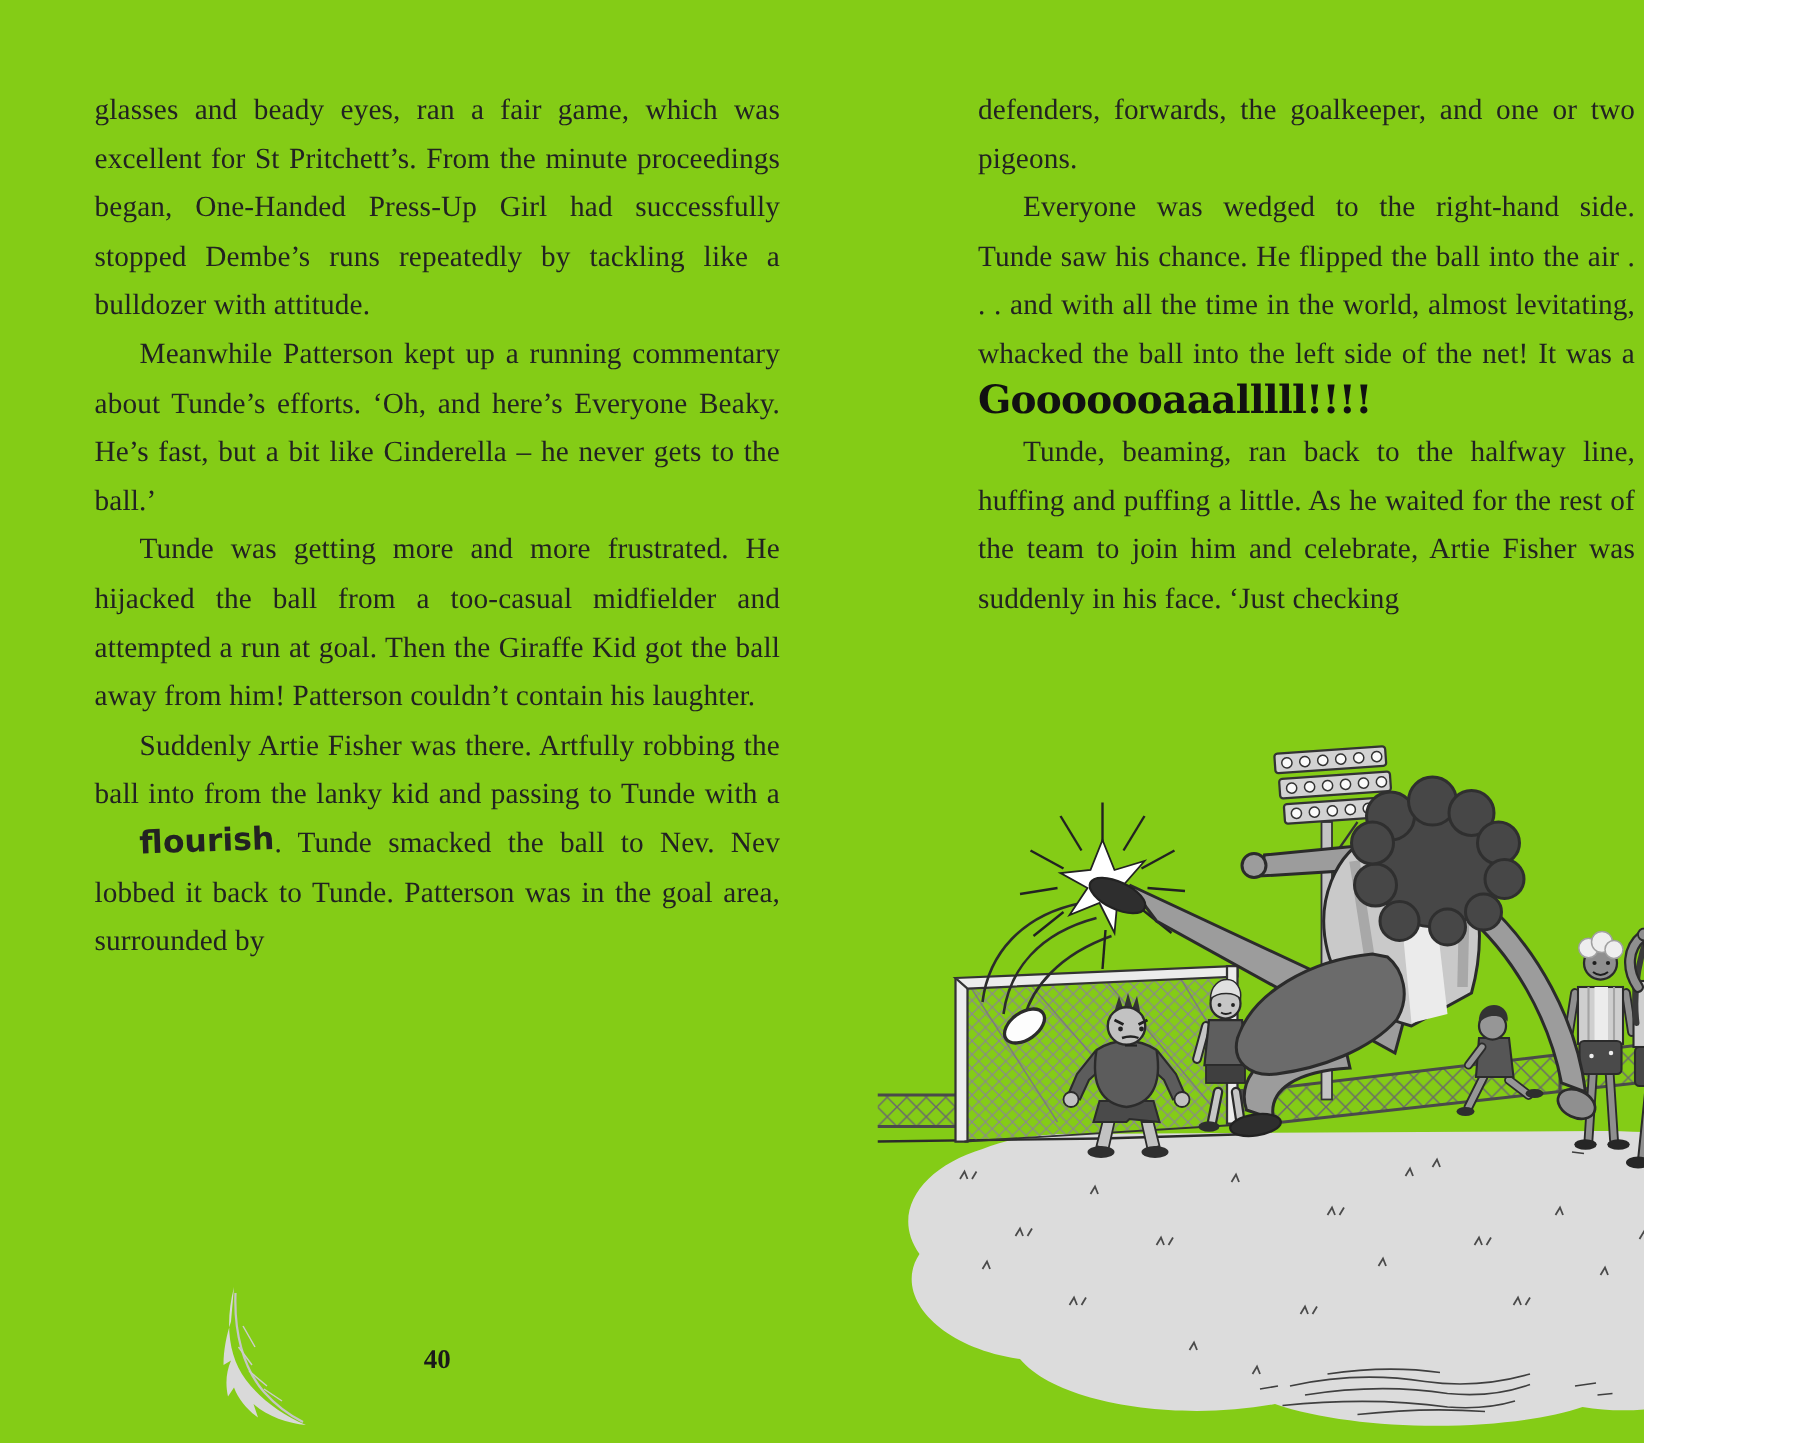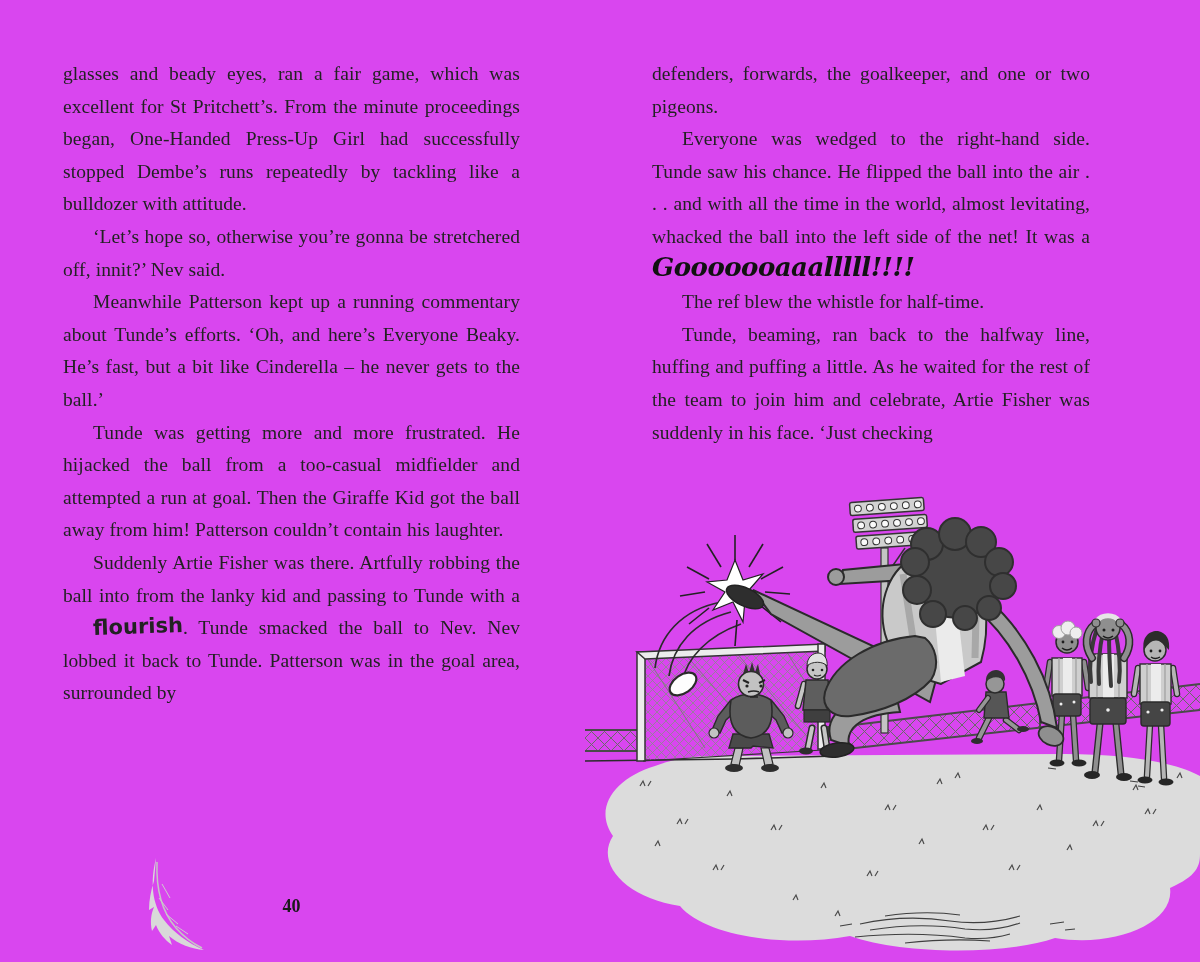--- a/index.html
+++ b/index.html
@@ -1,49 +1,47 @@
 <!DOCTYPE html>
 <html><head>
 <meta charset="utf-8">
 <style>
   html,body{margin:0;padding:0;background:#ffffff;}
-  .page{position:relative;width:1200px;height:962px;background:#d946ef;overflow:hidden;
+  .page{position:relative;width:1096px;height:962px;background:#84cc16;overflow:hidden;
         font-family:"Liberation Serif",serif;color:#222;}
   .col{position:absolute;top:58px;font-size:19.5px;line-height:32.6px;text-align:justify;
        letter-spacing:.1px;}
   .left-col{left:63px;width:457px;}
   .right-col{left:652px;width:438px;}
   .col p{margin:0;}
   .col p.indent{text-indent:30px;}
   .flourish{font-family:"DejaVu Sans",sans-serif;font-weight:bold;font-size:21px;line-height:1;
             display:inline-block;transform:rotate(-2deg);letter-spacing:0;}
   .goal-word{font-family:"DejaVu Serif",serif;font-weight:bold;font-size:26px;line-height:1;
-             letter-spacing:-.5px;white-space:nowrap;color:#111;font-style:italic;}
+             letter-spacing:-.5px;white-space:nowrap;color:#111;}
   .page-number{position:absolute;left:63px;width:457px;top:896px;text-align:center;
                font-weight:bold;font-size:18px;color:#1a1a1a;}
   .feather{position:absolute;left:126px;top:854px;width:100px;height:100px;}
   .illustration{position:absolute;left:585px;top:478px;width:615px;height:484px;}
 </style>
 </head>
 <body>
 
 <div class="page">
 
   <div class="col left-col">
     <p>glasses and beady eyes, ran a fair game, which was excellent for St Pritchett’s. From the minute proceedings began, One-Handed Press-Up Girl had successfully stopped Dembe’s runs repeatedly by tackling like a bulldozer with attitude.</p>
-    <p class="indent">‘Let’s hope so, otherwise you’re gonna be stretchered off, innit?’ Nev said.</p>
     <p class="indent">Meanwhile Patterson kept up a running commentary about Tunde’s efforts. ‘Oh, and here’s Everyone Beaky. He’s fast, but a bit like Cinderella – he never gets to the ball.’</p>
     <p class="indent">Tunde was getting more and more frustrated. He hijacked the ball from a too-casual midfielder and attempted a run at goal. Then the Giraffe Kid got the ball away from him! Patterson couldn’t contain his laughter.</p>
     <p class="indent"><span>Suddenly Artie Fisher was there. Artfully robbing the ball into from the lanky kid and passing to Tunde with a </span><span class="flourish">flourish</span><span>. Tunde smacked the ball to Nev. Nev lobbed it back to Tunde. Patterson was in the goal area, surrounded by</span></p>
   </div>
 
   <div class="col right-col">
     <p>defenders, forwards, the goalkeeper, and one or two pigeons.</p>
     <p class="indent"><span>Everyone was wedged to the right-hand side. Tunde saw his chance. He flipped the ball into the air . . . and with all the time in the world, almost levitating, whacked the ball into the left side of the net! It was a </span><span class="goal-word">Gooooooaaalllll!!!!</span></p>
-    <p class="indent">The ref blew the whistle for half-time.</p>
     <p class="indent">Tunde, beaming, ran back to the halfway line, huffing and puffing a little. As he waited for the rest of the team to join him and celebrate, Artie Fisher was suddenly in his face. ‘Just checking</p>
   </div>
 
   <div class="page-number">40</div>
 
   <svg class="feather" viewBox="0 0 100 100" role="img" aria-label="light grey feather">
     <path d="M30 4 C24 28 26 50 38 66 C48 79 62 89 78 96 C66 95 52 90 43 82 L46 91 C39 86 33 79 30 71 L26 77 C24 68 25 60 28 53 L23 56 C23 46 25 36 28 27 Z" fill="#d9d9d9"></path>
     <path d="M31 8 C30 34 36 58 50 74 C58 83 68 90 76 94" stroke="#c6c6c6" stroke-width="1.5" fill="none"></path>
     <path d="M36 30 L44 44 M33 44 L42 56 M40 60 L52 70 M50 72 L62 80" stroke="#cccccc" stroke-width="1" fill="none"></path>
   </svg>

